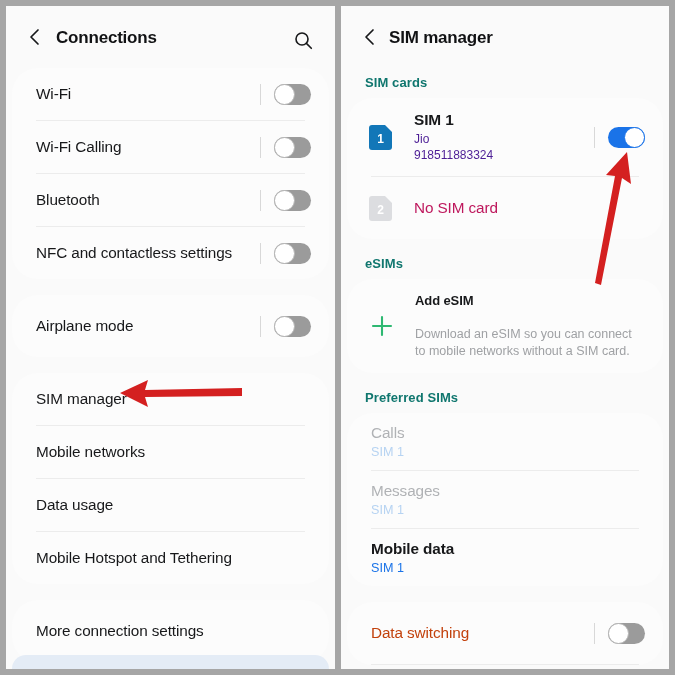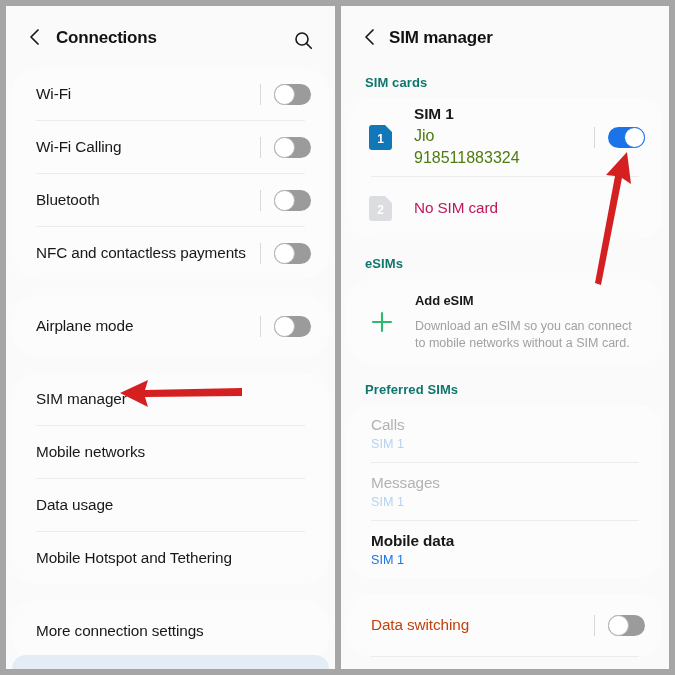--- a/index.html
+++ b/index.html
@@ -156,22 +156,22 @@
     margin-right: 22px;
   }
   .sim-texts { flex: 1; }
   .sim-title {
     font-size: 15.4px;
     color: #17181a;
     font-weight: bold;
     letter-spacing: -0.1px;
   }
   .sim-sub {
-    font-size: 16px;
-    color: #4d7c0f;
+    font-size: 12px;
+    color: #4c1d95;
     margin-top: 2px;
     line-height: 1.35;
   }
   .sim-empty-label {
     font-size: 15.3px;
     color: #be185d;
     flex: 1;
     letter-spacing: -0.1px;
   }
 
@@ -189,21 +189,21 @@
   }
   .esim-title {
     font-size: 13px;
     font-weight: bold;
     color: #17181a;
     letter-spacing: -0.1px;
   }
   .esim-desc {
     font-size: 12.5px;
     color: #9fa1a4;
-    margin-top: 10px;
+    margin-top: 18px;
     line-height: 1.33;
     max-width: 250px;
   }
 
   
   .pref-row {
     padding: 11px 22px 11px 24px;
   }
   .pref-title {
     font-size: 15.3px;
@@ -284,21 +284,21 @@
         <span class="row-label">Bluetooth</span>
         <span class="toggle-wrap">
           <span class="tog-sep"></span>
           <span class="toggle">
               <span class="knob"></span>
             </span>
         </span>
       </div>
       <div class="divider"></div>
       <div class="row">
-        <span class="row-label">NFC and contactless payments</span>
+        <span class="row-label">NFC and contactless settings</span>
         <span class="toggle-wrap">
           <span class="tog-sep"></span>
           <span class="toggle">
               <span class="knob"></span>
             </span>
         </span>
       </div>
     </div>
 
     <div class="gap"></div>

